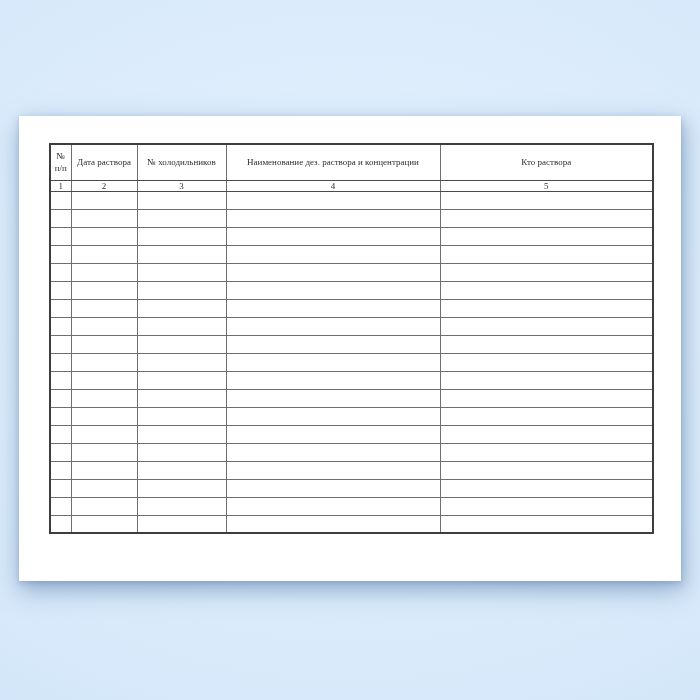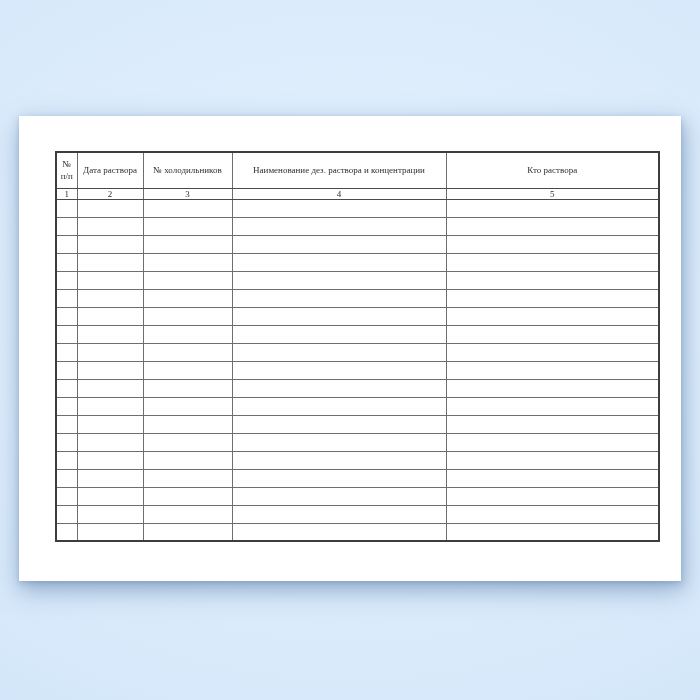--- a/index.html
+++ b/index.html
@@ -23,25 +23,24 @@
       var(--background_edge) 100%);
   }
   .sheet{
     position:absolute;left:19px;top:116px;width:662px;height:465px;
     background:var(--page_color);
     box-shadow:0 2px 5px rgba(96,128,168,0.35),
                0 10px 26px rgba(98,132,172,0.45),
                4px 6px 14px rgba(98,132,172,0.30);
   }
   table.log{
-    position:absolute;left:36px;top:27px;width:603px;
+    position:absolute;left:30px;top:27px;width:603px;
     border-collapse:collapse;table-layout:fixed;
     color:var(--text_color);
     border:2px solid var(--outer_border);
-    margin-top:8px;
   }
   table.log th, table.log td{
     border:1px solid var(--grid_line);
     padding:0 2px;
     overflow:hidden;
   }
   tr.header-row th{
     height:36px;
     font-size:9px;font-weight:normal;line-height:1.35;
     text-align:center;vertical-align:middle;

